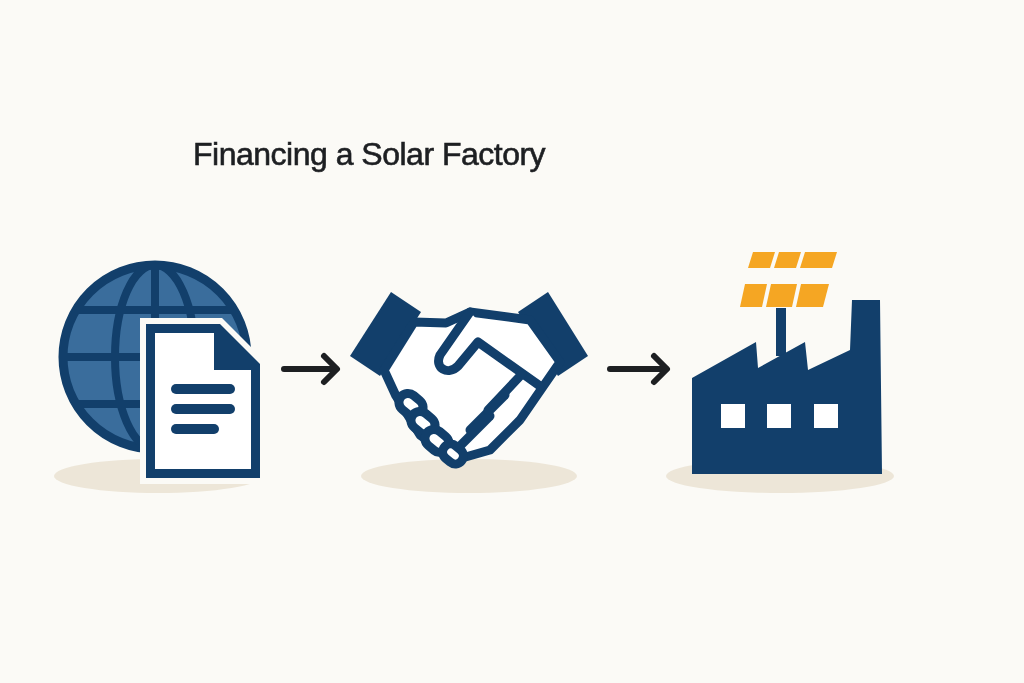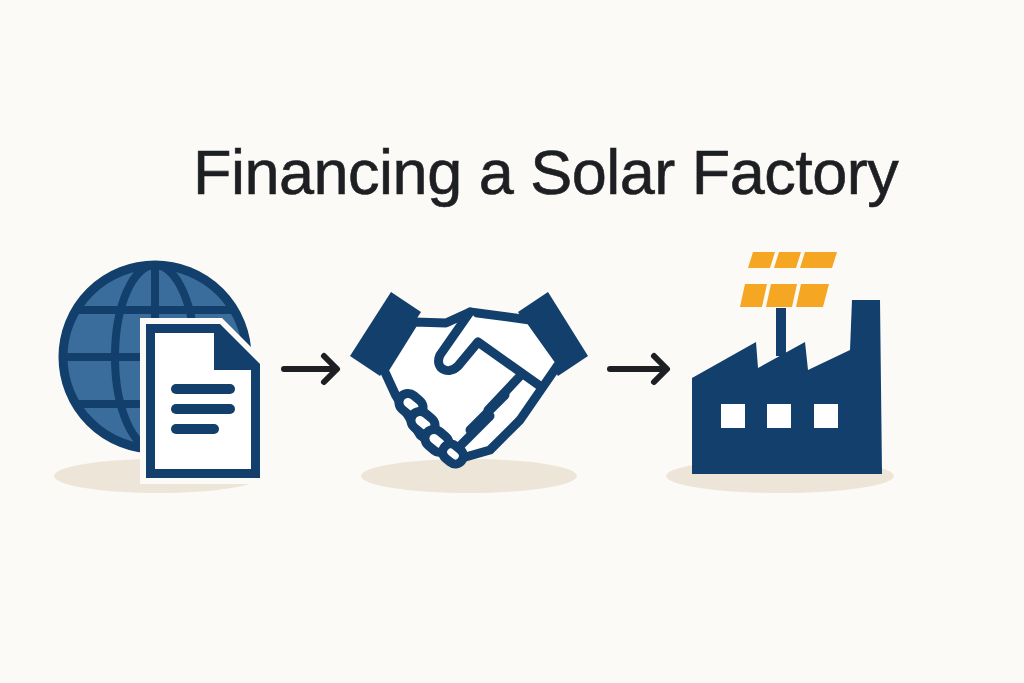--- a/index.html
+++ b/index.html
@@ -5,21 +5,21 @@
     html, body { margin: 0; padding: 0; }
     body {
       width: 1024px; height: 683px; overflow: hidden;
       background: #fbfaf6;
       position: relative;
       font-family: "Liberation Sans", "DejaVu Sans", sans-serif;
     }
     .title {
       position: absolute;
       left: 193px; top: 136px;
-      font-size: 63px;
+      font-size: 32px;
       font-weight: 400;
       color: #1d1f22;
       letter-spacing: -0.5px;
       white-space: nowrap;
       -webkit-text-stroke: 0.6px #1d1f22;
     }
     .stage { position: absolute; left: 0; top: 0; width: 1024px; height: 683px; }
     .stage svg { position: absolute; left: 0; top: 0; }
   </style>
 </head>

